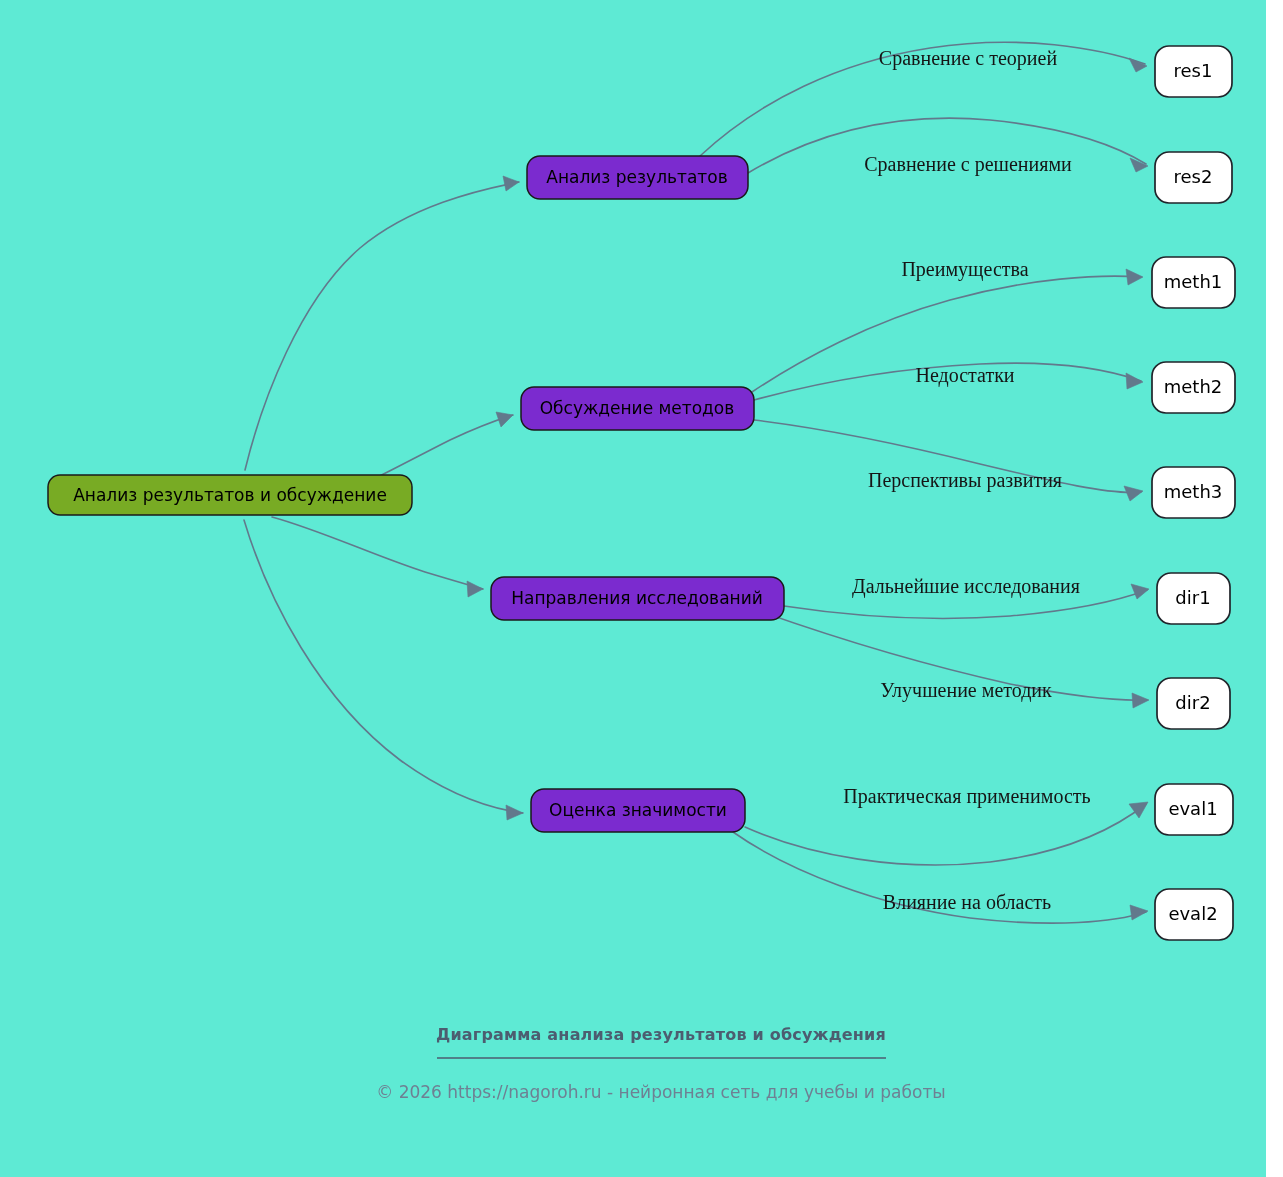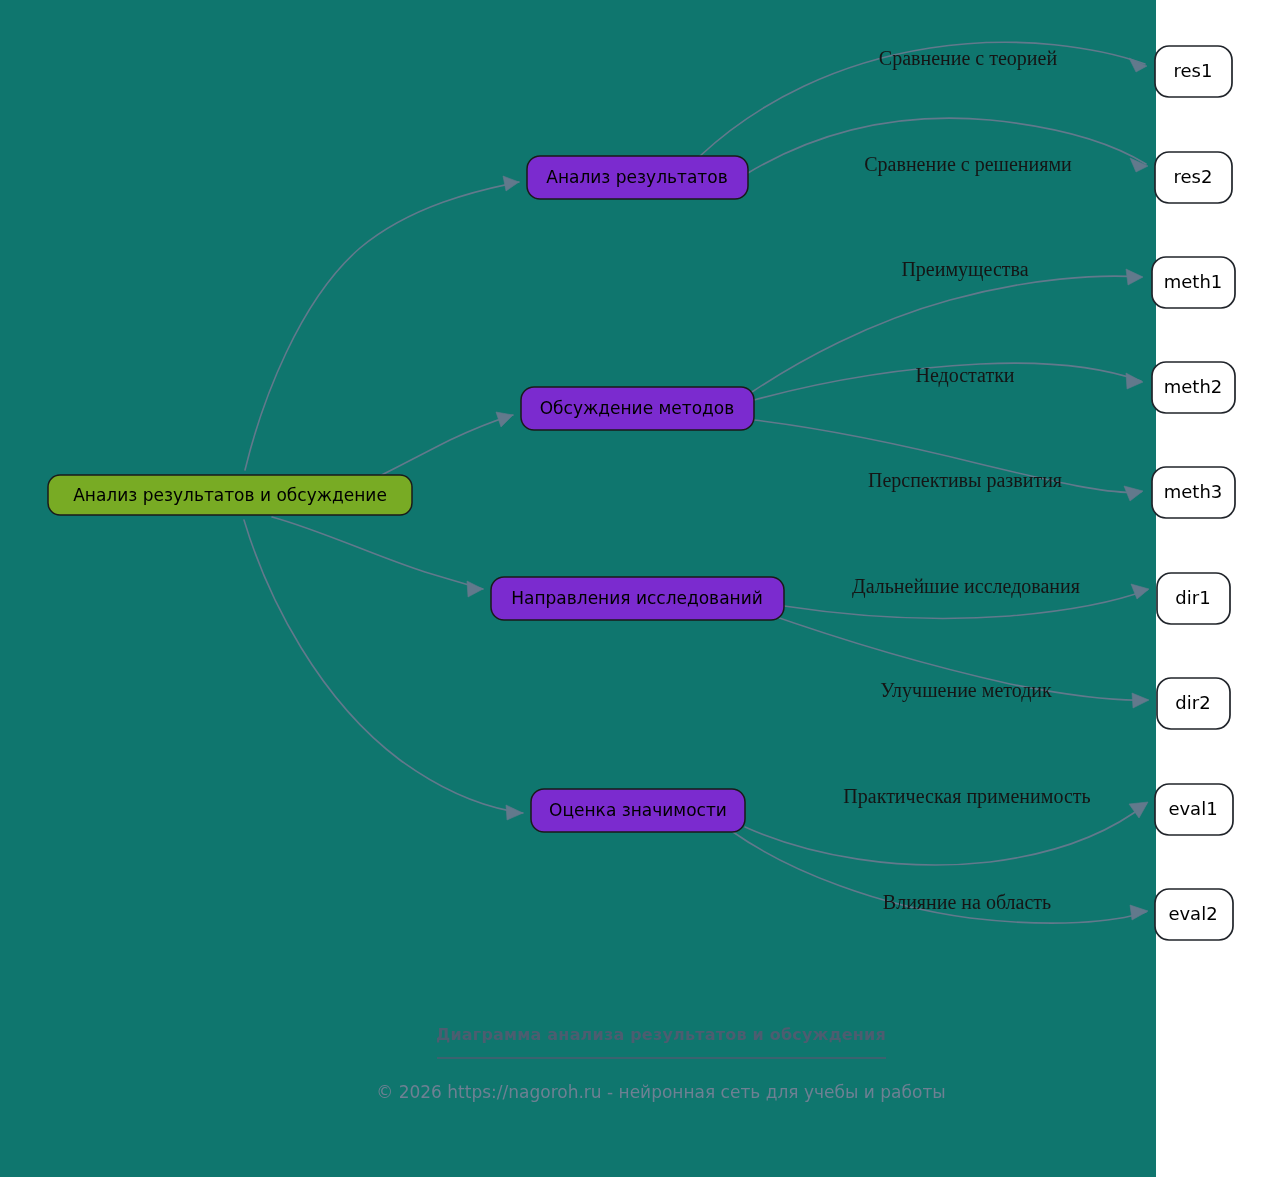--- a/index.html
+++ b/index.html
@@ -11,23 +11,23 @@
     width: 1283px;
     height: 1177px;
     position: relative;
     font-family: "DejaVu Sans", sans-serif;
     overflow: hidden;
   }
 
   .canvas {
     position: absolute;
     left: 0; top: 0;
-    width: 1156px;
+    width: 1266px;
     height: 1177px;
-    background: #0f766e;
+    background: #5eead4;
   }
 
   svg.diagram {
     position: absolute;
     left: 0; top: 0;
     width: 1283px;
     height: 1177px;
     display: block;
   }
 

